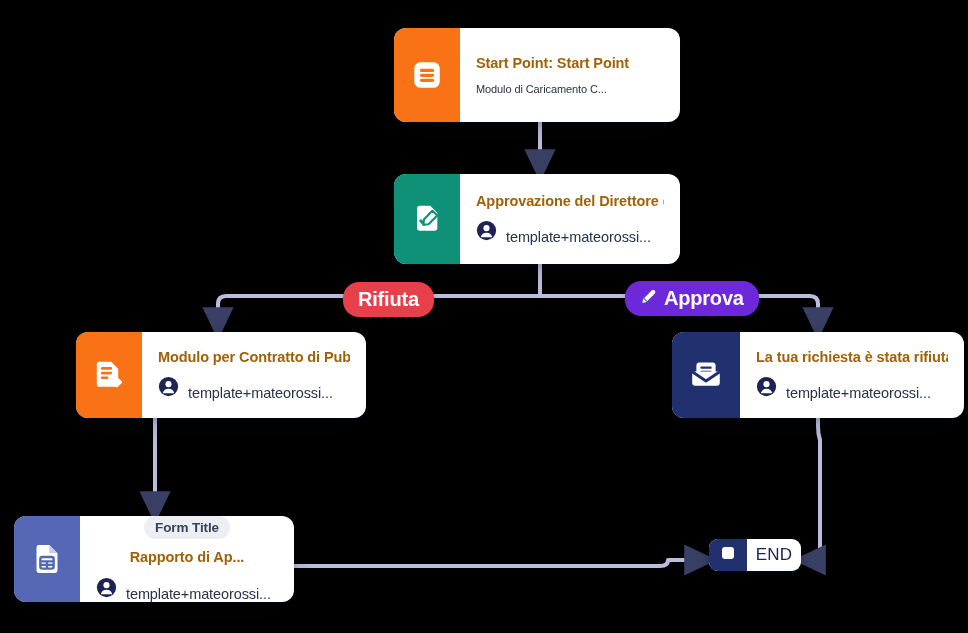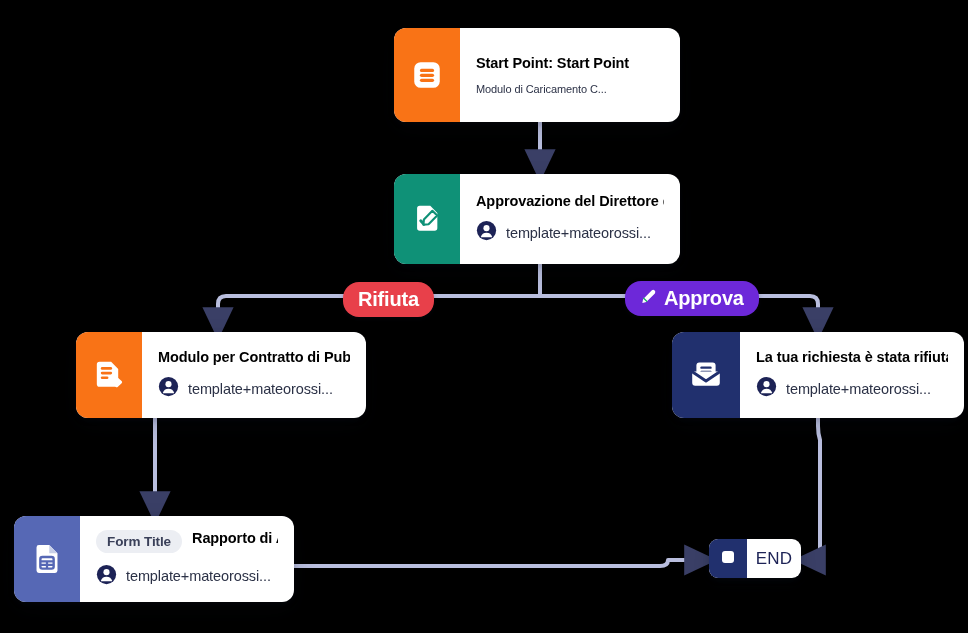--- a/index.html
+++ b/index.html
@@ -20,33 +20,33 @@
   }
   .node .iconpane{
     flex:0 0 auto;display:flex;align-items:center;justify-content:center;
   }
   .node .iconpane svg{display:block;}
   .node .body{
     flex:1 1 auto;min-width:0;display:flex;flex-direction:column;
     justify-content:center;gap:11px;padding:0 16px;
   }
   .title{
-    font-size:14.5px;font-weight:700;color:#000000;letter-spacing:-.1px;
+    font-size:14.5px;font-weight:700;color:#a16207;letter-spacing:-.1px;
     white-space:nowrap;overflow:hidden;line-height:1.15;
   }
   .subtitle{
     font-size:11px;font-weight:400;color:#2b3146;letter-spacing:-.1px;
     white-space:nowrap;overflow:hidden;line-height:1.15;
   }
-  .userline{display:flex;align-items:center;gap:9px;min-width:0;}
+  .userline{display:flex;align-items:flex-end;gap:9px;min-width:0;}
   .userline .uname{
     font-size:14.5px;color:#2b3146;white-space:nowrap;overflow:hidden;letter-spacing:-.1px;
   }
   .avatar{flex:0 0 auto;display:block;}
-  .chiprow{display:flex;align-items:flex-start;gap:10px;min-width:0;}
+  .chiprow{display:flex;align-items:center;gap:10px;min-width:0;flex-direction:column;}
   .chip{
     flex:0 0 auto;background:#eceef3;color:#3a4059;border-radius:12px;
     padding:4px 11px;font-size:13.5px;font-weight:700;letter-spacing:-.1px;
   }
 
   
   #node-start{left:394px;top:28px;width:286px;height:94px;}
   #node-start .iconpane{width:66px;background:#f97316;}
 
   #node-approval{left:394px;top:174px;width:286px;height:90px;}
@@ -66,21 +66,21 @@
     position:absolute;display:flex;align-items:center;gap:7px;
     border-radius:16px;padding:6px 15px;color:#fff;
     font-size:20px;font-weight:600;letter-spacing:-.2px;
     box-shadow:0 2px 5px rgba(16,24,40,.22);
   }
   #pill-reject{left:343px;top:282px;background:#e8404a;}
   #pill-approve{left:625px;top:281px;background:#6d28d9;}
 
   
   #node-end{
-    position:absolute;left:709px;top:539px;width:92px;height:39px;
+    position:absolute;left:709px;top:539px;width:92px;height:32px;
     display:flex;align-items:stretch;border-radius:9px;background:#ffffff;
     box-shadow:0 2px 6px rgba(16,24,40,.2),0 6px 16px rgba(16,24,40,.16);
     overflow:hidden;
   }
   #node-end .endicon{
     flex:0 0 38px;background:#21306e;display:flex;align-items:center;justify-content:center;
   }
   #node-end .endlabel{
     flex:1 1 auto;display:flex;align-items:center;justify-content:center;
     font-size:17px;color:#1d2356;letter-spacing:.2px;

